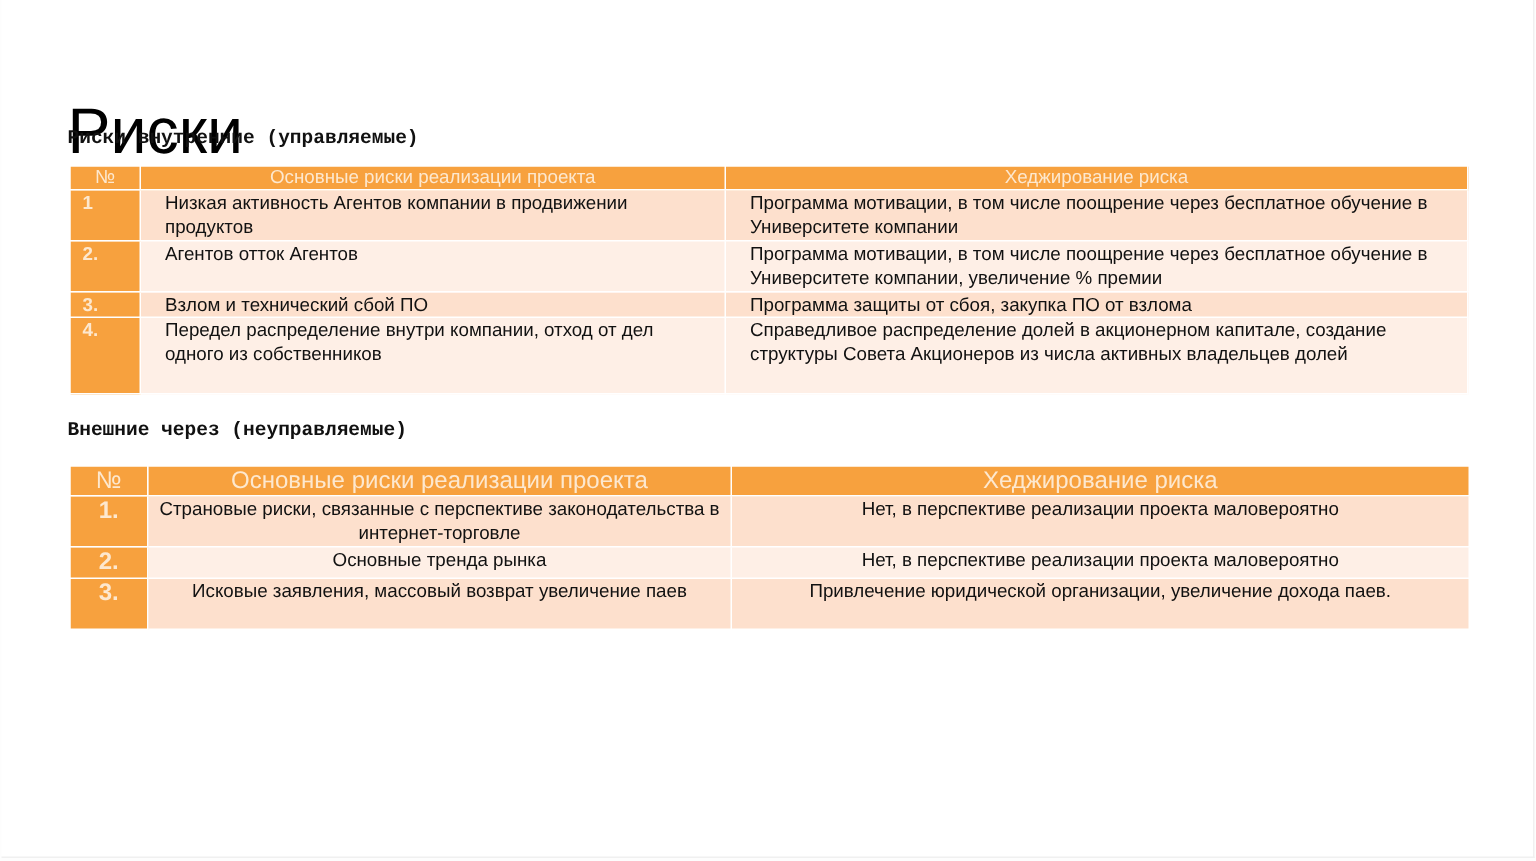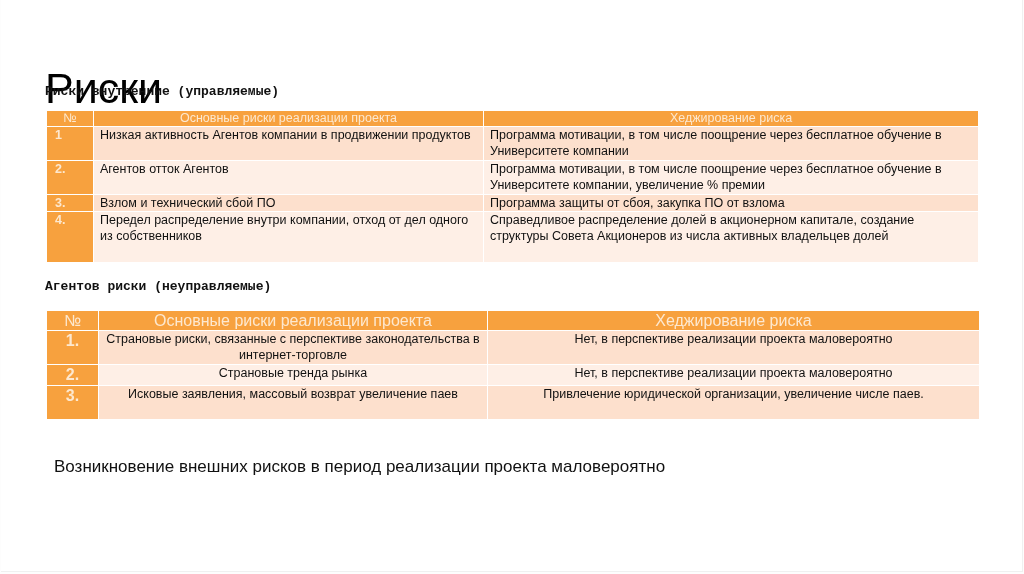--- a/index.html
+++ b/index.html
@@ -32,21 +32,21 @@
     }
     td.num {
       background: #f7a13e; color: #fde8cf; font-weight: bold;
     }
     tr.odd td.txt { background: #fde0cd; }
     tr.even td.txt { background: #feefe6; }
     
     .t1 { left: 45px; top: 110px; width: 932px; font-size: 12.5px; line-height: 16px; }
     .t1 th { height: 16px; font-size: 12.5px; line-height: 15px; }
     .t1 td.num { padding-left: 8px; }
-    .t1 td.txt { padding-left: 6px; }
+    .t1 td.txt { padding-left: 16px; }
     
     .t2 { left: 45px; top: 310px; width: 933px; font-size: 12.5px; line-height: 16px; }
     .t2 th { height: 20px; font-size: 16px; line-height: 19px; }
     .t2 td { text-align: center; }
     .t2 td.num { font-size: 16px; line-height: 20px; }
     .footer-note {
       position: absolute; left: 53px; top: 457px; font-size: 17px; color: #111;
       font-family: "Liberation Sans", sans-serif;
     }
   </style>
@@ -88,21 +88,21 @@
         <td class="txt">Программа защиты от сбоя, закупка ПО от взлома</td>
       </tr>
       <tr class="even" style="height:51px">
         <td class="num">4.</td>
         <td class="txt">Передел распределение внутри компании, отход от дел одного из собственников</td>
         <td class="txt">Справедливое распределение долей в акционерном капитале, создание структуры Совета Акционеров из числа активных владельцев долей</td>
       </tr>
     </tbody>
   </table>
 
-  <div class="section-heading h2">Агентов риски (неуправляемые)</div>
+  <div class="section-heading h2">Внешние через (неуправляемые)</div>
 
   <table class="t2">
     <colgroup>
         <col style="width:52px">
         <col style="width:389px">
         <col style="width:492px">
       </colgroup>
     <thead>
       <tr>
         <th>№</th>
@@ -111,25 +111,24 @@
       </tr>
     </thead>
     <tbody>
       <tr class="odd" style="height:34px">
         <td class="num">1.</td>
         <td class="txt">Страновые риски, связанные с перспективе законодательства в интернет-торговле</td>
         <td class="txt">Нет, в перспективе реализации проекта маловероятно</td>
       </tr>
       <tr class="even" style="height:20px">
         <td class="num">2.</td>
-        <td class="txt">Страновые тренда рынка</td>
+        <td class="txt">Основные тренда рынка</td>
         <td class="txt">Нет, в перспективе реализации проекта маловероятно</td>
       </tr>
       <tr class="odd" style="height:34px">
         <td class="num">3.</td>
         <td class="txt">Исковые заявления, массовый возврат увеличение паев</td>
-        <td class="txt">Привлечение юридической организации, увеличение числе паев.</td>
+        <td class="txt">Привлечение юридической организации, увеличение дохода паев.</td>
       </tr>
     </tbody>
   </table>
 
-  <div class="footer-note">Возникновение внешних рисков в период реализации проекта маловероятно</div>
 </div>
 
 </body></html>

